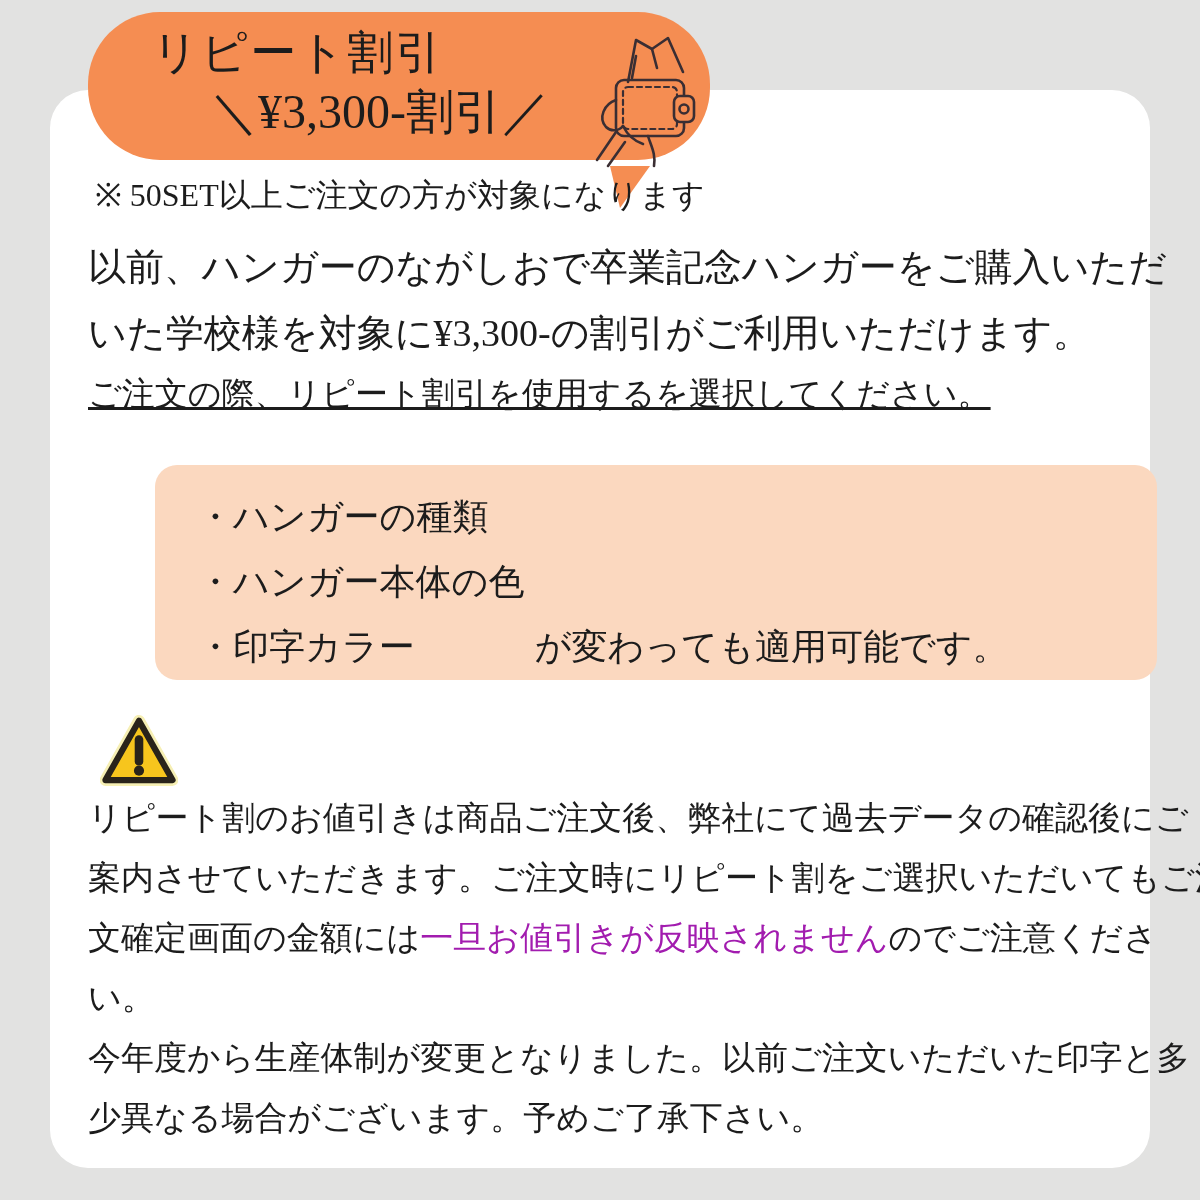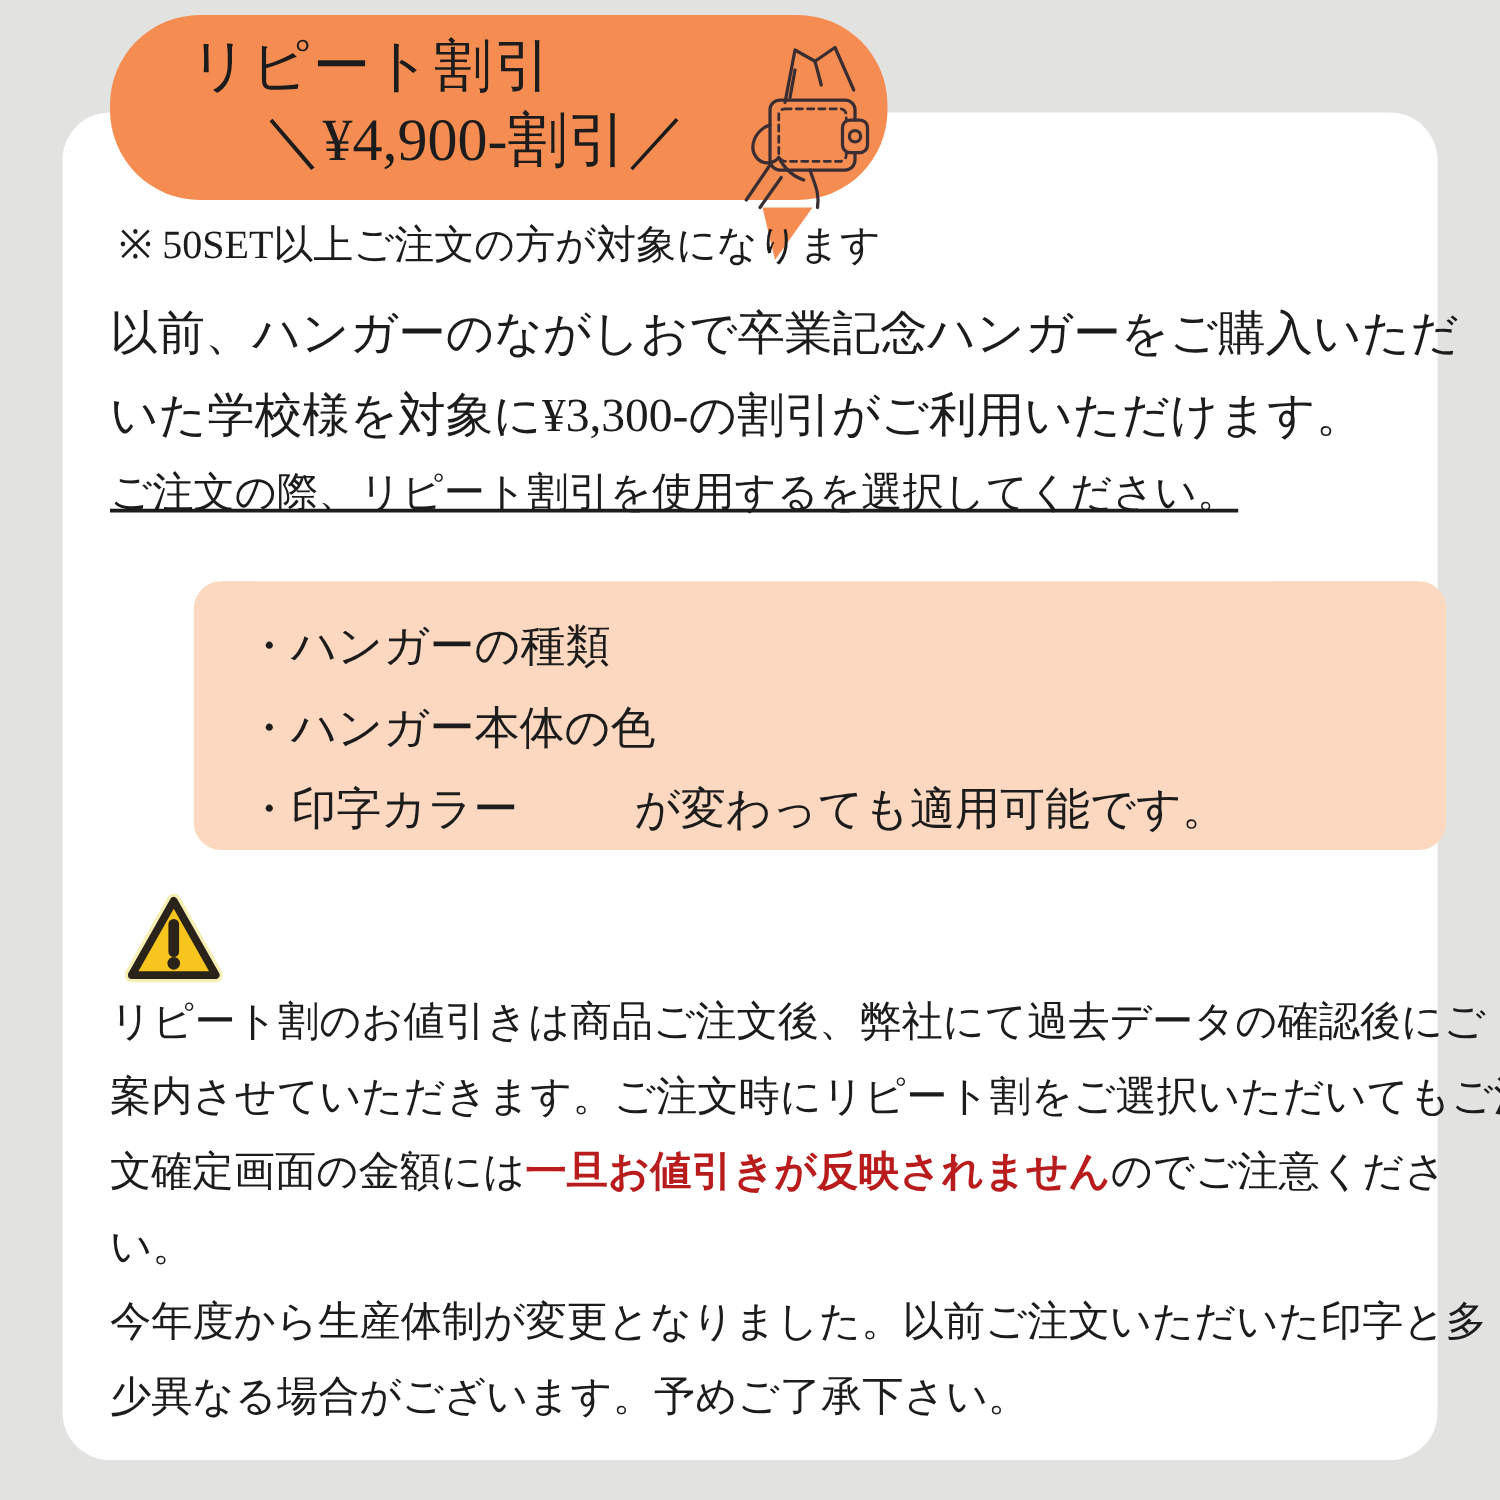--- a/index.html
+++ b/index.html
@@ -85,55 +85,55 @@
     left: 155px; top: 465px;
     width: 1002px; height: 215px;
     background: #fbd8bf;
     border-radius: 22px;
     padding: 20px 0 0 42px;
     box-sizing: border-box;
     font-size: 36px;
   }
   .cond-row { height: 65px; line-height: 65px; white-space: nowrap; }
   .cond-row-3 { display: flex; text-align: right; }
-  .cond-suffix { margin-left: 93px; white-space: nowrap; }
+  .cond-suffix { margin-left: 120px; white-space: nowrap; }
 
   
   .warning-wrap {
     position: absolute;
     left: 100px; top: 712px;
     width: 78px; height: 76px;
   }
   .caution-heading {
     position: absolute;
     left: 198px; top: 732px;
     font-size: 38px; font-weight: bold;
     white-space: nowrap;
   }
   .caution-body {
     position: absolute;
     left: 88px; top: 788px;
     font-size: 33px;
     line-height: 60px;
     white-space: nowrap;
   }
-  .red-em { color: #b91c1c; font-weight: bold; }
+  .red-em { color: #a21caf; font-weight: normal; }
 
   .line { white-space: nowrap; }
 </style>
 </head>
 <body>
 
 <div class="stage">
 
   <div class="card"></div>
 
   <div class="badge">
     <div class="badge-title">リピート割引</div>
-    <div class="badge-subtitle">＼¥4,900-割引／</div>
+    <div class="badge-subtitle">＼¥3,300-割引／</div>
     <div class="wallet-wrap">
       <svg width="122" height="142" viewBox="0 0 122 142" fill="none" stroke="#3a2e33" stroke-width="2.6" stroke-linecap="round" stroke-linejoin="round">
 
         <path d="M34 56 L42 14 L58 23 L74 12 L89 46"></path>
         <path d="M58 23 L63 42"></path>
         <path d="M42 30 L38 52"></path>
 
         <rect x="22" y="54" width="68" height="56" rx="8"></rect>
         <rect x="29" y="61" width="54" height="42" rx="5" stroke-dasharray="5 4" stroke-width="2.2"></rect>
 

